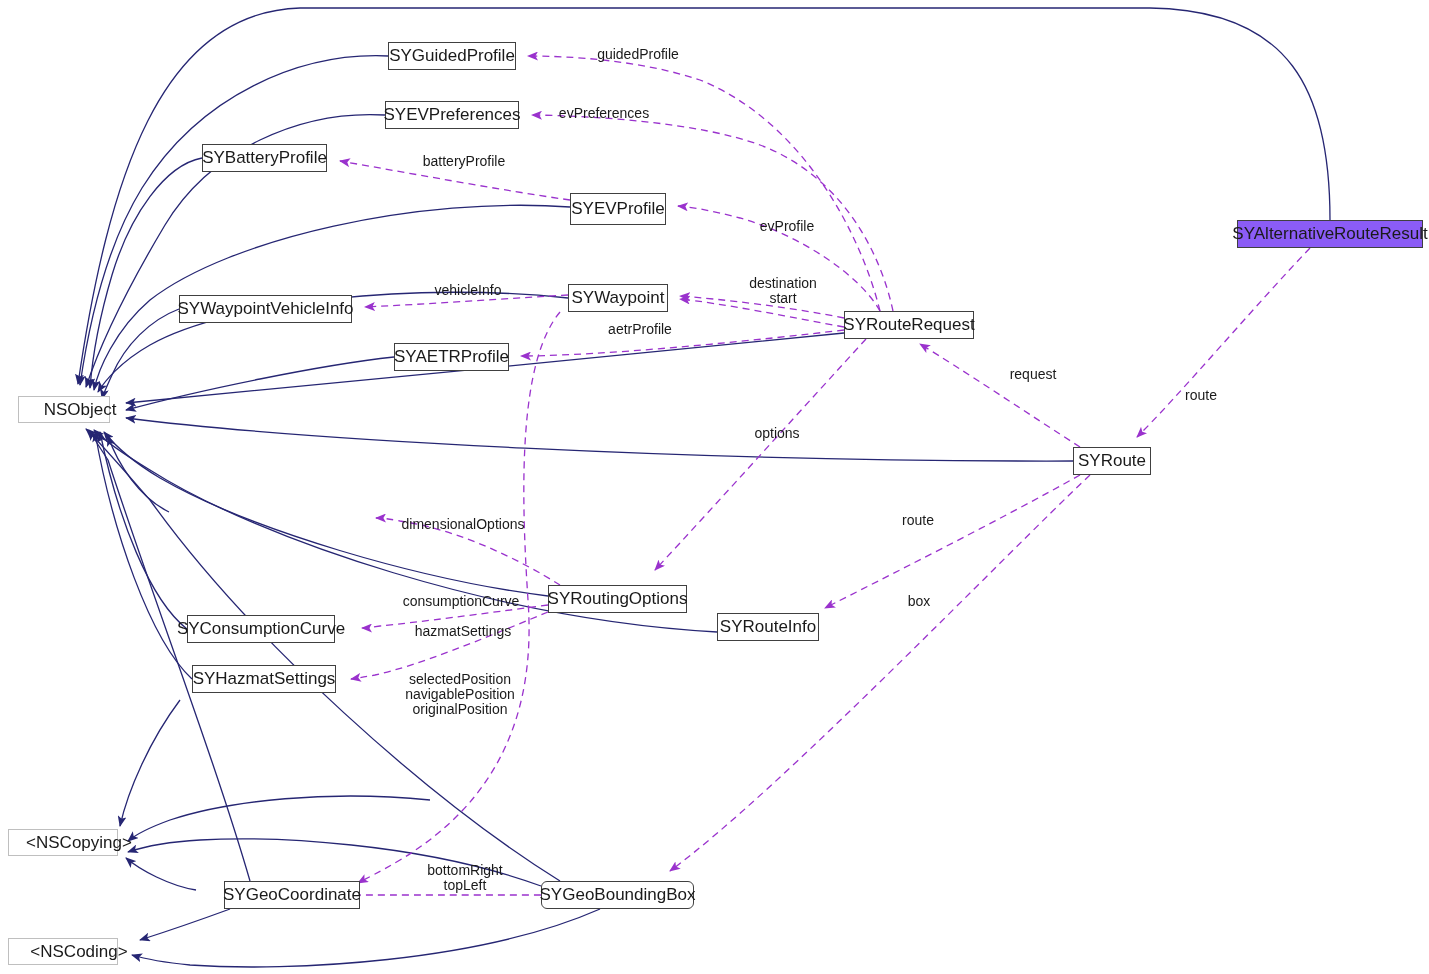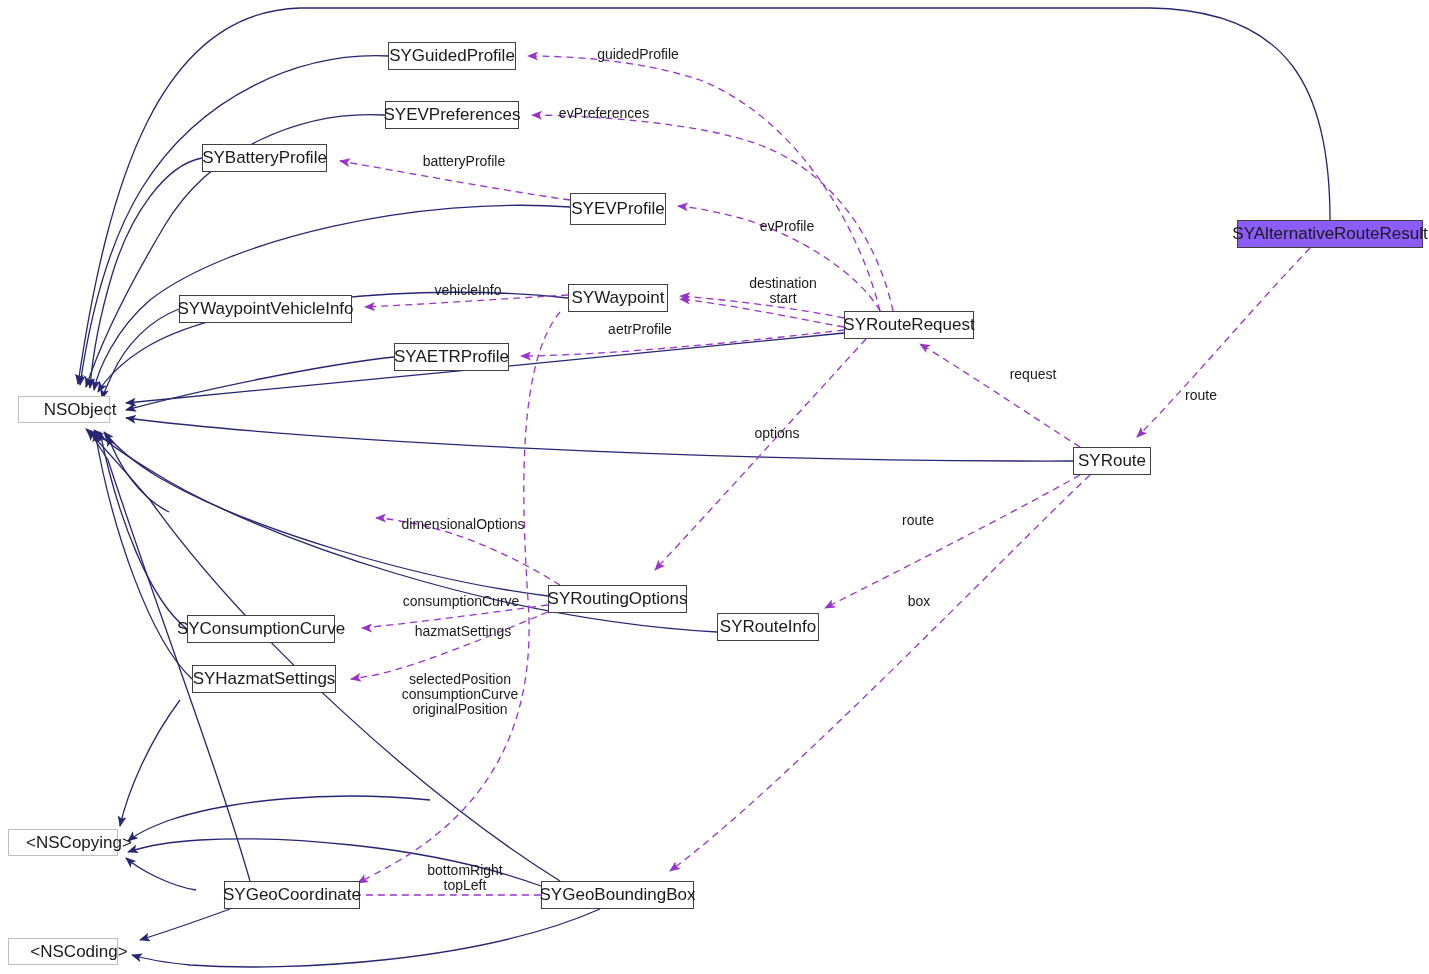--- a/index.html
+++ b/index.html
@@ -131,37 +131,37 @@
   <div class="node-box" style="left:568px;top:284px;width:100px;height:28px;">SYWaypoint</div>
   <div class="node-box" style="left:394px;top:343px;width:115px;height:28px;">SYAETRProfile</div>
   <div class="node-box" style="left:844px;top:311px;width:130px;height:28px;">SYRouteRequest</div>
   <div class="node-box current" style="left:1237px;top:220px;width:186px;height:28px;">SYAlternativeRouteResult</div>
   <div class="node-box" style="left:1073px;top:447px;width:78px;height:28px;">SYRoute</div>
   <div class="node-box" style="left:548px;top:585px;width:139px;height:28px;">SYRoutingOptions</div>
   <div class="node-box" style="left:717px;top:613px;width:102px;height:28px;">SYRouteInfo</div>
   <div class="node-box" style="left:187px;top:615px;width:148px;height:28px;">SYConsumptionCurve</div>
   <div class="node-box" style="left:192px;top:665px;width:144px;height:28px;">SYHazmatSettings</div>
   <div class="node-box" style="left:196px;top:881px;width:136px;height:28px;margin-left:28px;">SYGeoCoordinate</div>
-  <div class="node-box" style="left:541px;top:881px;width:153px;height:28px;">SYGeoBoundingBox</div>
+  <div class="node-box" style="left:541px;top:881px;width:153px;height:28px;border-radius:6px;">SYGeoBoundingBox</div>
 
   <div class="edge-label" style="left:573px;top:47px;width:130px;">guidedProfile</div>
   <div class="edge-label" style="left:536px;top:106px;width:136px;">evPreferences</div>
   <div class="edge-label" style="left:399px;top:154px;width:130px;">batteryProfile</div>
   <div class="edge-label" style="left:737px;top:219px;width:100px;">evProfile</div>
   <div class="edge-label" style="left:413px;top:283px;width:110px;">vehicleInfo</div>
   <div class="edge-label" style="left:728px;top:276px;width:110px;">destination
 start</div>
   <div class="edge-label" style="left:586px;top:322px;width:108px;">aetrProfile</div>
   <div class="edge-label" style="left:993px;top:367px;width:80px;">request</div>
   <div class="edge-label" style="left:1168px;top:342px;width:66px;margin-top:46px;">route</div>
   <div class="edge-label" style="left:737px;top:426px;width:80px;">options</div>
   <div class="edge-label" style="left:891px;top:513px;width:54px;">route</div>
   <div class="edge-label" style="left:383px;top:517px;width:160px;">dimensionalOptions</div>
   <div class="edge-label" style="left:894px;top:594px;width:50px;">box</div>
   <div class="edge-label" style="left:385px;top:594px;width:152px;">consumptionCurve</div>
   <div class="edge-label" style="left:398px;top:624px;width:130px;">hazmatSettings</div>
   <div class="edge-label" style="left:386px;top:672px;width:148px;">selectedPosition
-consumptionCurve
+navigablePosition
 originalPosition</div>
   <div class="edge-label" style="left:400px;top:863px;width:130px;">bottomRight
 topLeft</div>
 
 </div>
 
 </body></html>

